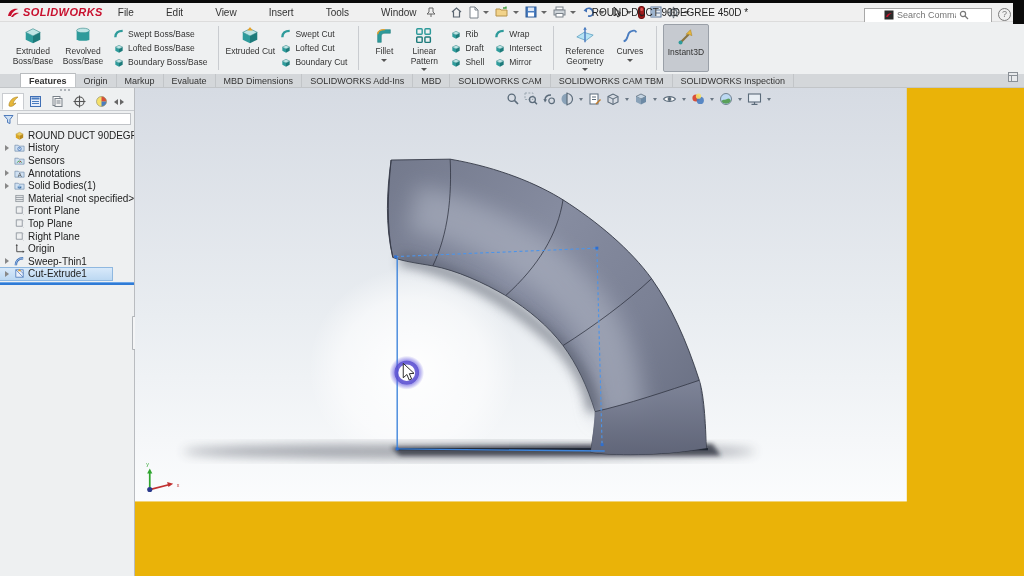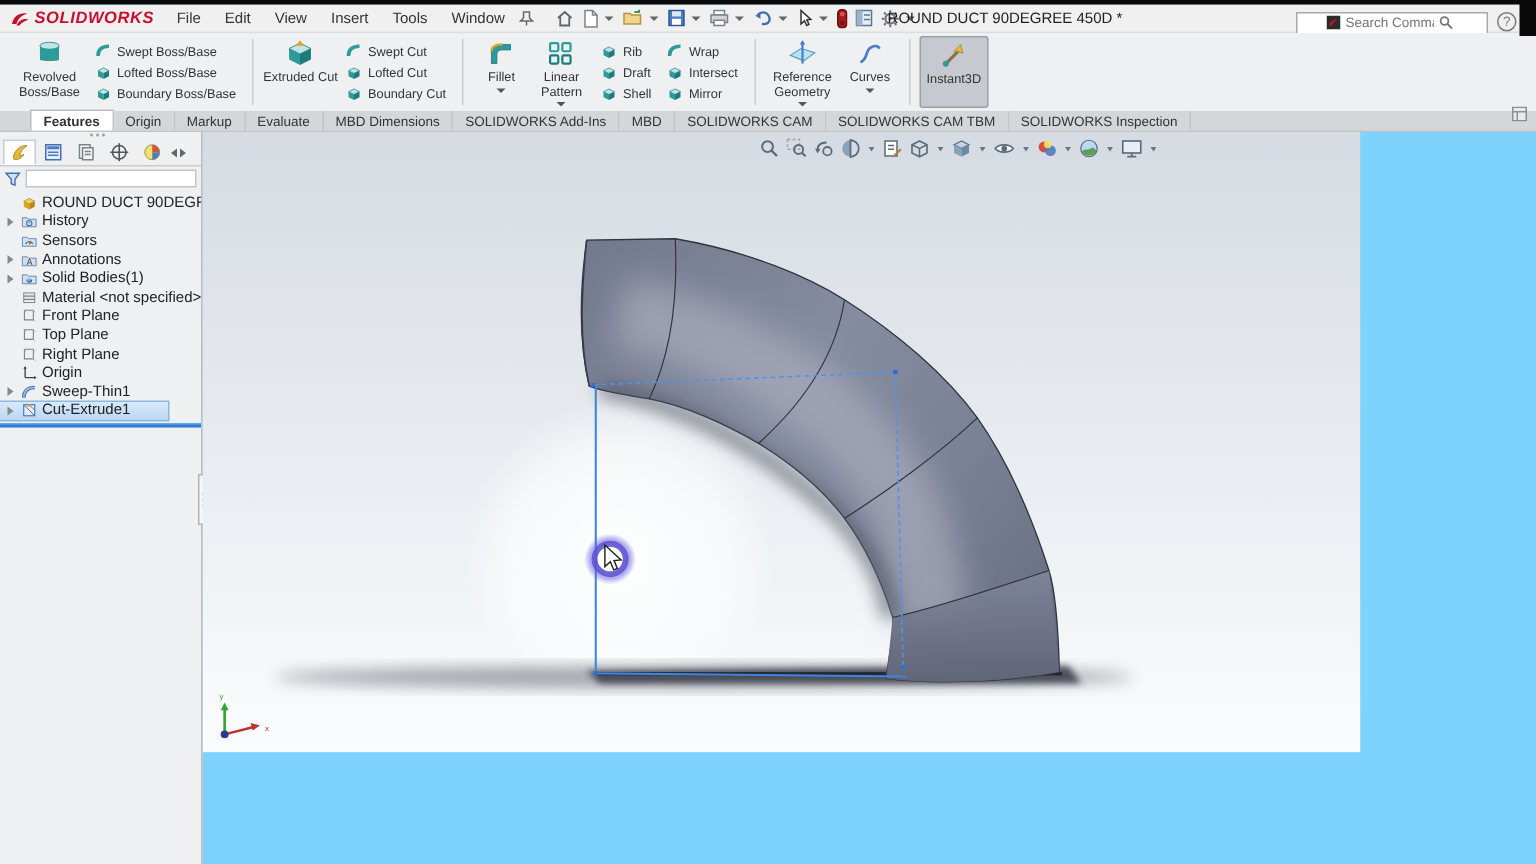--- a/index.html
+++ b/index.html
@@ -1,28 +1,28 @@
 <!DOCTYPE html>
 <html><head>
 <meta charset="utf-8">
 <style>
   * { box-sizing: border-box; margin: 0; padding: 0; }
   html,body { width:1024px; height:576px; overflow:hidden; }
   body { font-family:"Liberation Sans", sans-serif; background:#e9ebee; }
-  #app { position:relative; width:1024px; height:576px; background:#7dd3fc; }
+  #app { position:relative; width:1024px; height:576px; background:#eab308; }
 
   
   .black-strip { position:absolute; left:0; top:0; width:1024px; height:3px; background:#0a0a0a; z-index:50; }
   .black-corner { position:absolute; right:0; top:0; width:11px; height:24px; background:#0a0a0a; z-index:50; }
 
   
   .titlebar { position:absolute; left:0; top:3px; width:1024px; height:19px; background:#f0f0f0; display:flex; align-items:center; border-bottom:1px solid #dcdcdc; }
   .logo { display:flex; align-items:center; gap:3px; padding:0 8px 0 6px; }
   .logo .brand { color:#c8102e; font-weight:bold; font-style:italic; font-size:11px; letter-spacing:.4px; }
-  .menus { display:flex; gap:2px;align-items:flex-end; }
+  .menus { display:flex; gap:18px;align-items:flex-end; }
   .menu-item { font-size:10px; color:#333; padding:2px 7px; cursor:default; }
   .pin { margin:0 6px 0 2px; }
   .qat { display:flex; align-items:center; gap:1px; margin-left:6px; }
   .qat .qbtn { display:flex; align-items:center; padding:1px 2px; border-radius:2px; }
   .qat .dd { width:0; height:0; border-left:3px solid transparent; border-right:3px solid transparent; border-top:3px solid #666; margin:0 3px 0 1px; }
   .doc-title { position:absolute; left:540px; top:4px; width:260px; text-align:center; font-size:10px; color:#222; white-space:nowrap; }
   .search-box { position:absolute; right:32px; top:4.5px; width:128px; height:15px; background:#fff; border:1px solid #a8a8a8; display:flex; align-items:center; padding:0 19px; gap:3px; }
   .search-box input { border:0; outline:0; flex:1; font-size:9px; color:#444; font-family:"Liberation Sans",sans-serif; min-width:0; }
   .help-circle { position:absolute; right:13px; top:5px; width:13px; height:13px; border:1.3px solid #7a7a7a; border-radius:50%; font-size:9px; color:#7a7a7a; text-align:center; line-height:11px; }
 
@@ -264,20 +264,26 @@
             <path d="M2 4.5 L6 6.5 L6 10.5 L2 8.5 Z" fill="#2e9b9b"></path>
             <path d="M6 6.5 L10 4.5 L10 8.5 L6 10.5 Z" fill="#1d7b7b"></path>
           </g>
         <g id="ic-small-b">
             <path d="M2 9 C2 4 5 2 10 2" fill="none" stroke="#2e9b9b" stroke-width="2.6"></path>
           </g>
       </defs>
     </svg>
 
     <div class="rgroup">
+      <div class="big-btn">
+        <svg viewBox="0 0 22 22">
+            <use href="#ic-cube"></use>
+          </svg>
+        <span class="blabel">Extruded Boss/Base</span>
+      </div>
       <div class="big-btn">
         <svg viewBox="0 0 22 22">
             <use href="#ic-rev"></use>
           </svg>
         <span class="blabel">Revolved Boss/Base</span>
       </div>
       <div class="stack">
         <div class="stack-btn">
           <svg viewBox="0 0 12 12">
               <use href="#ic-small-b"></use>

